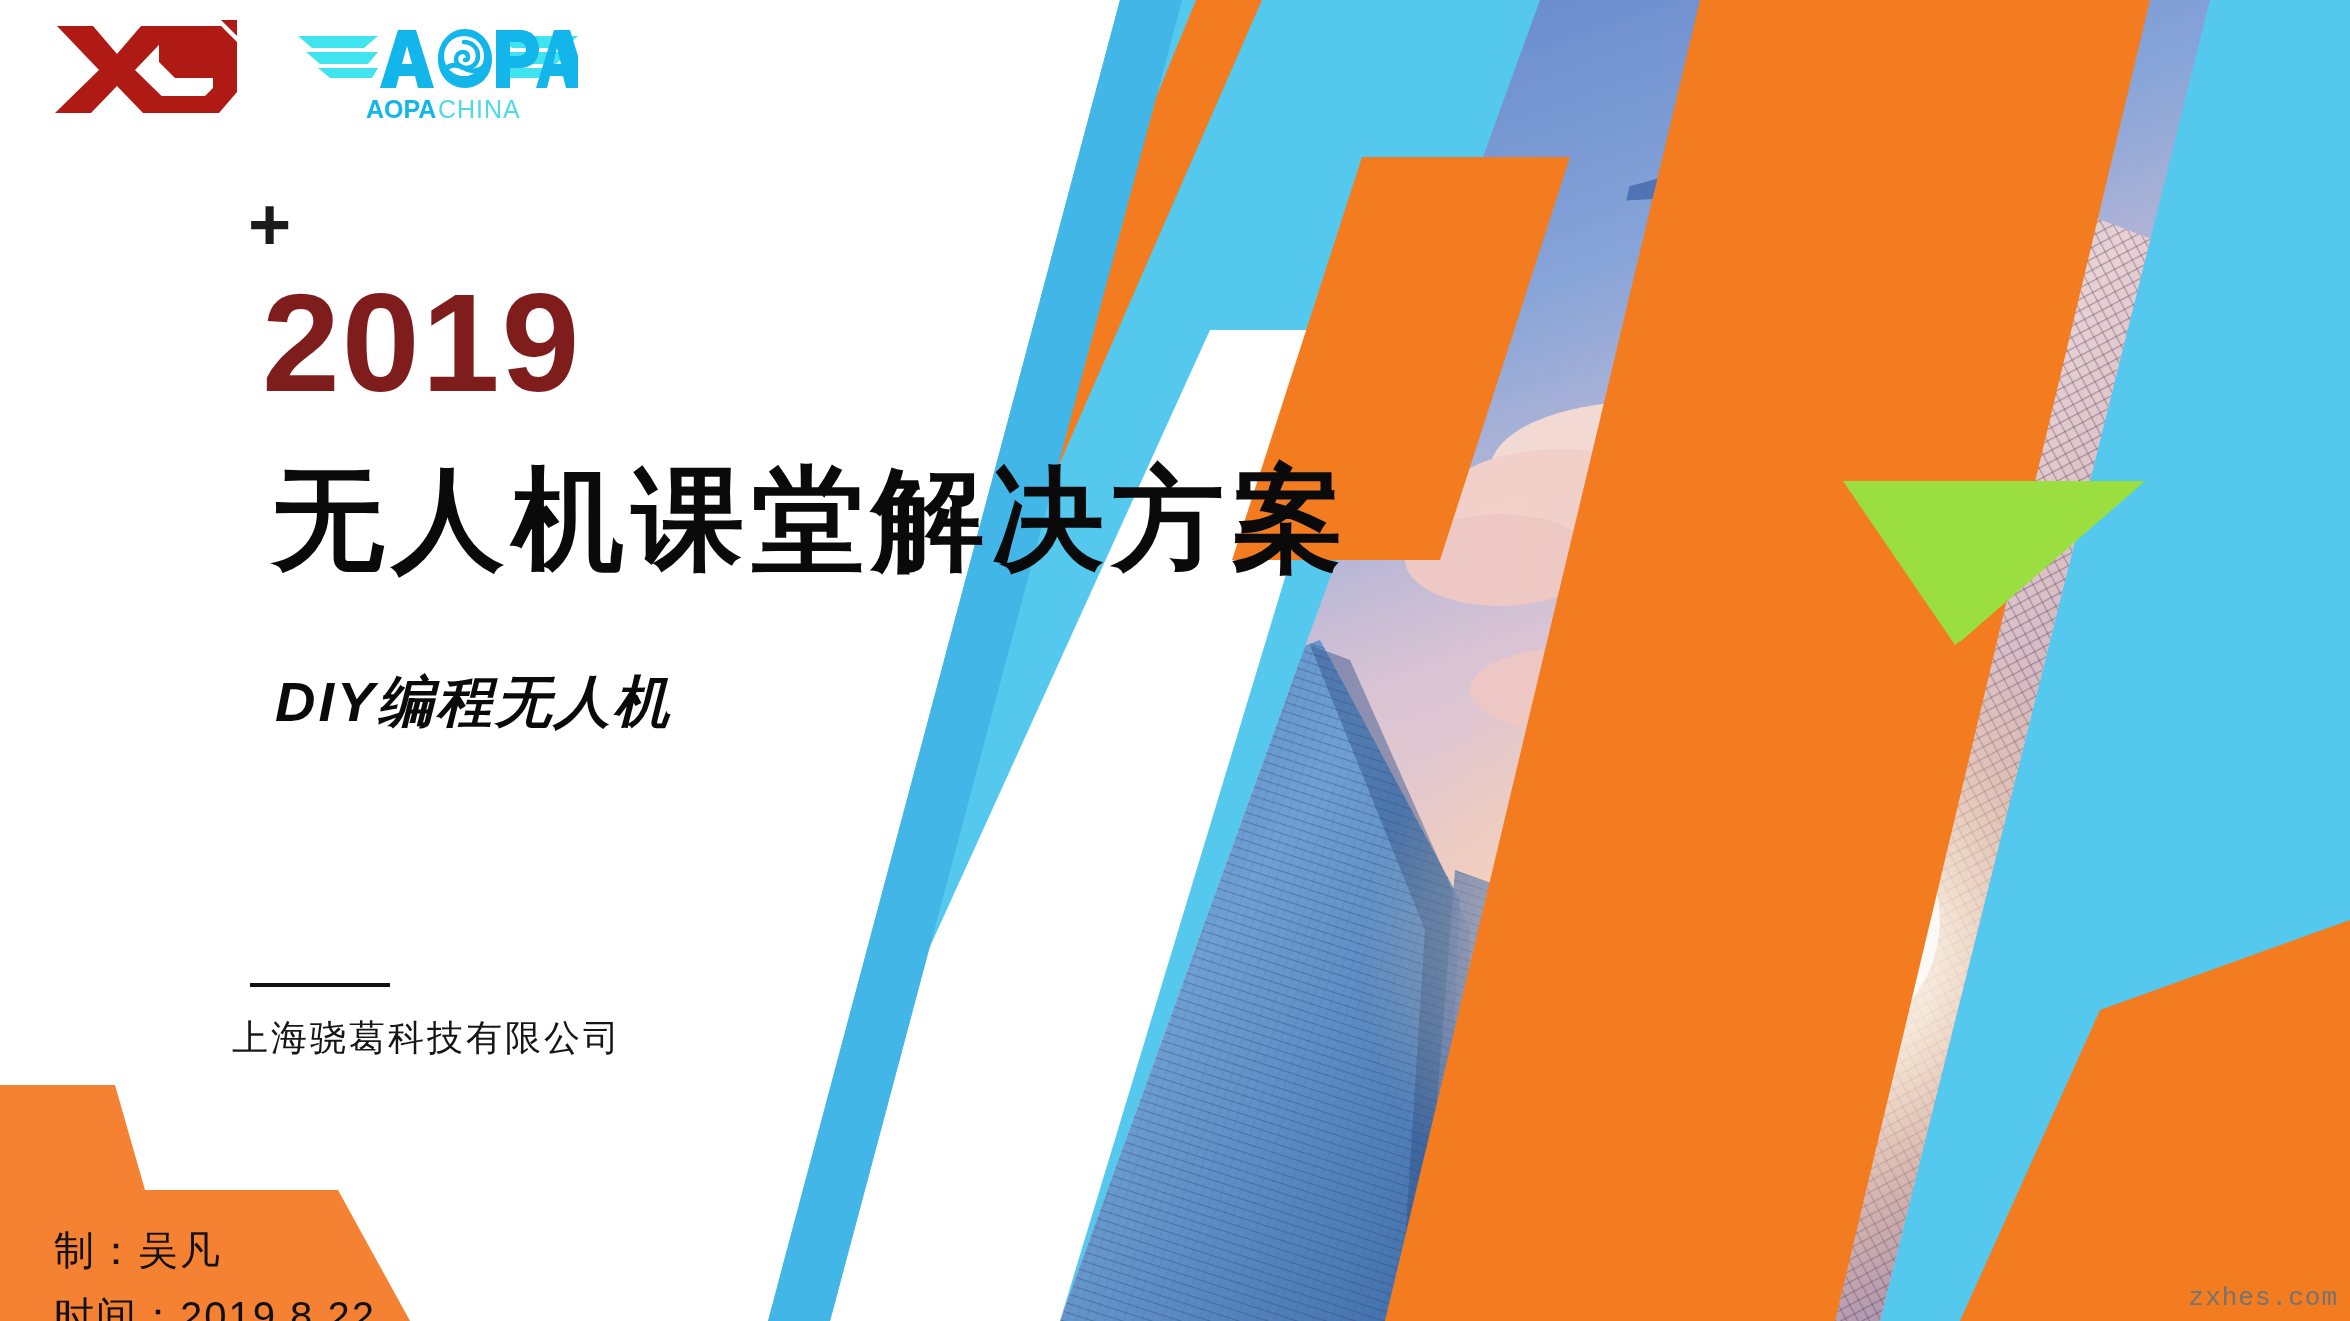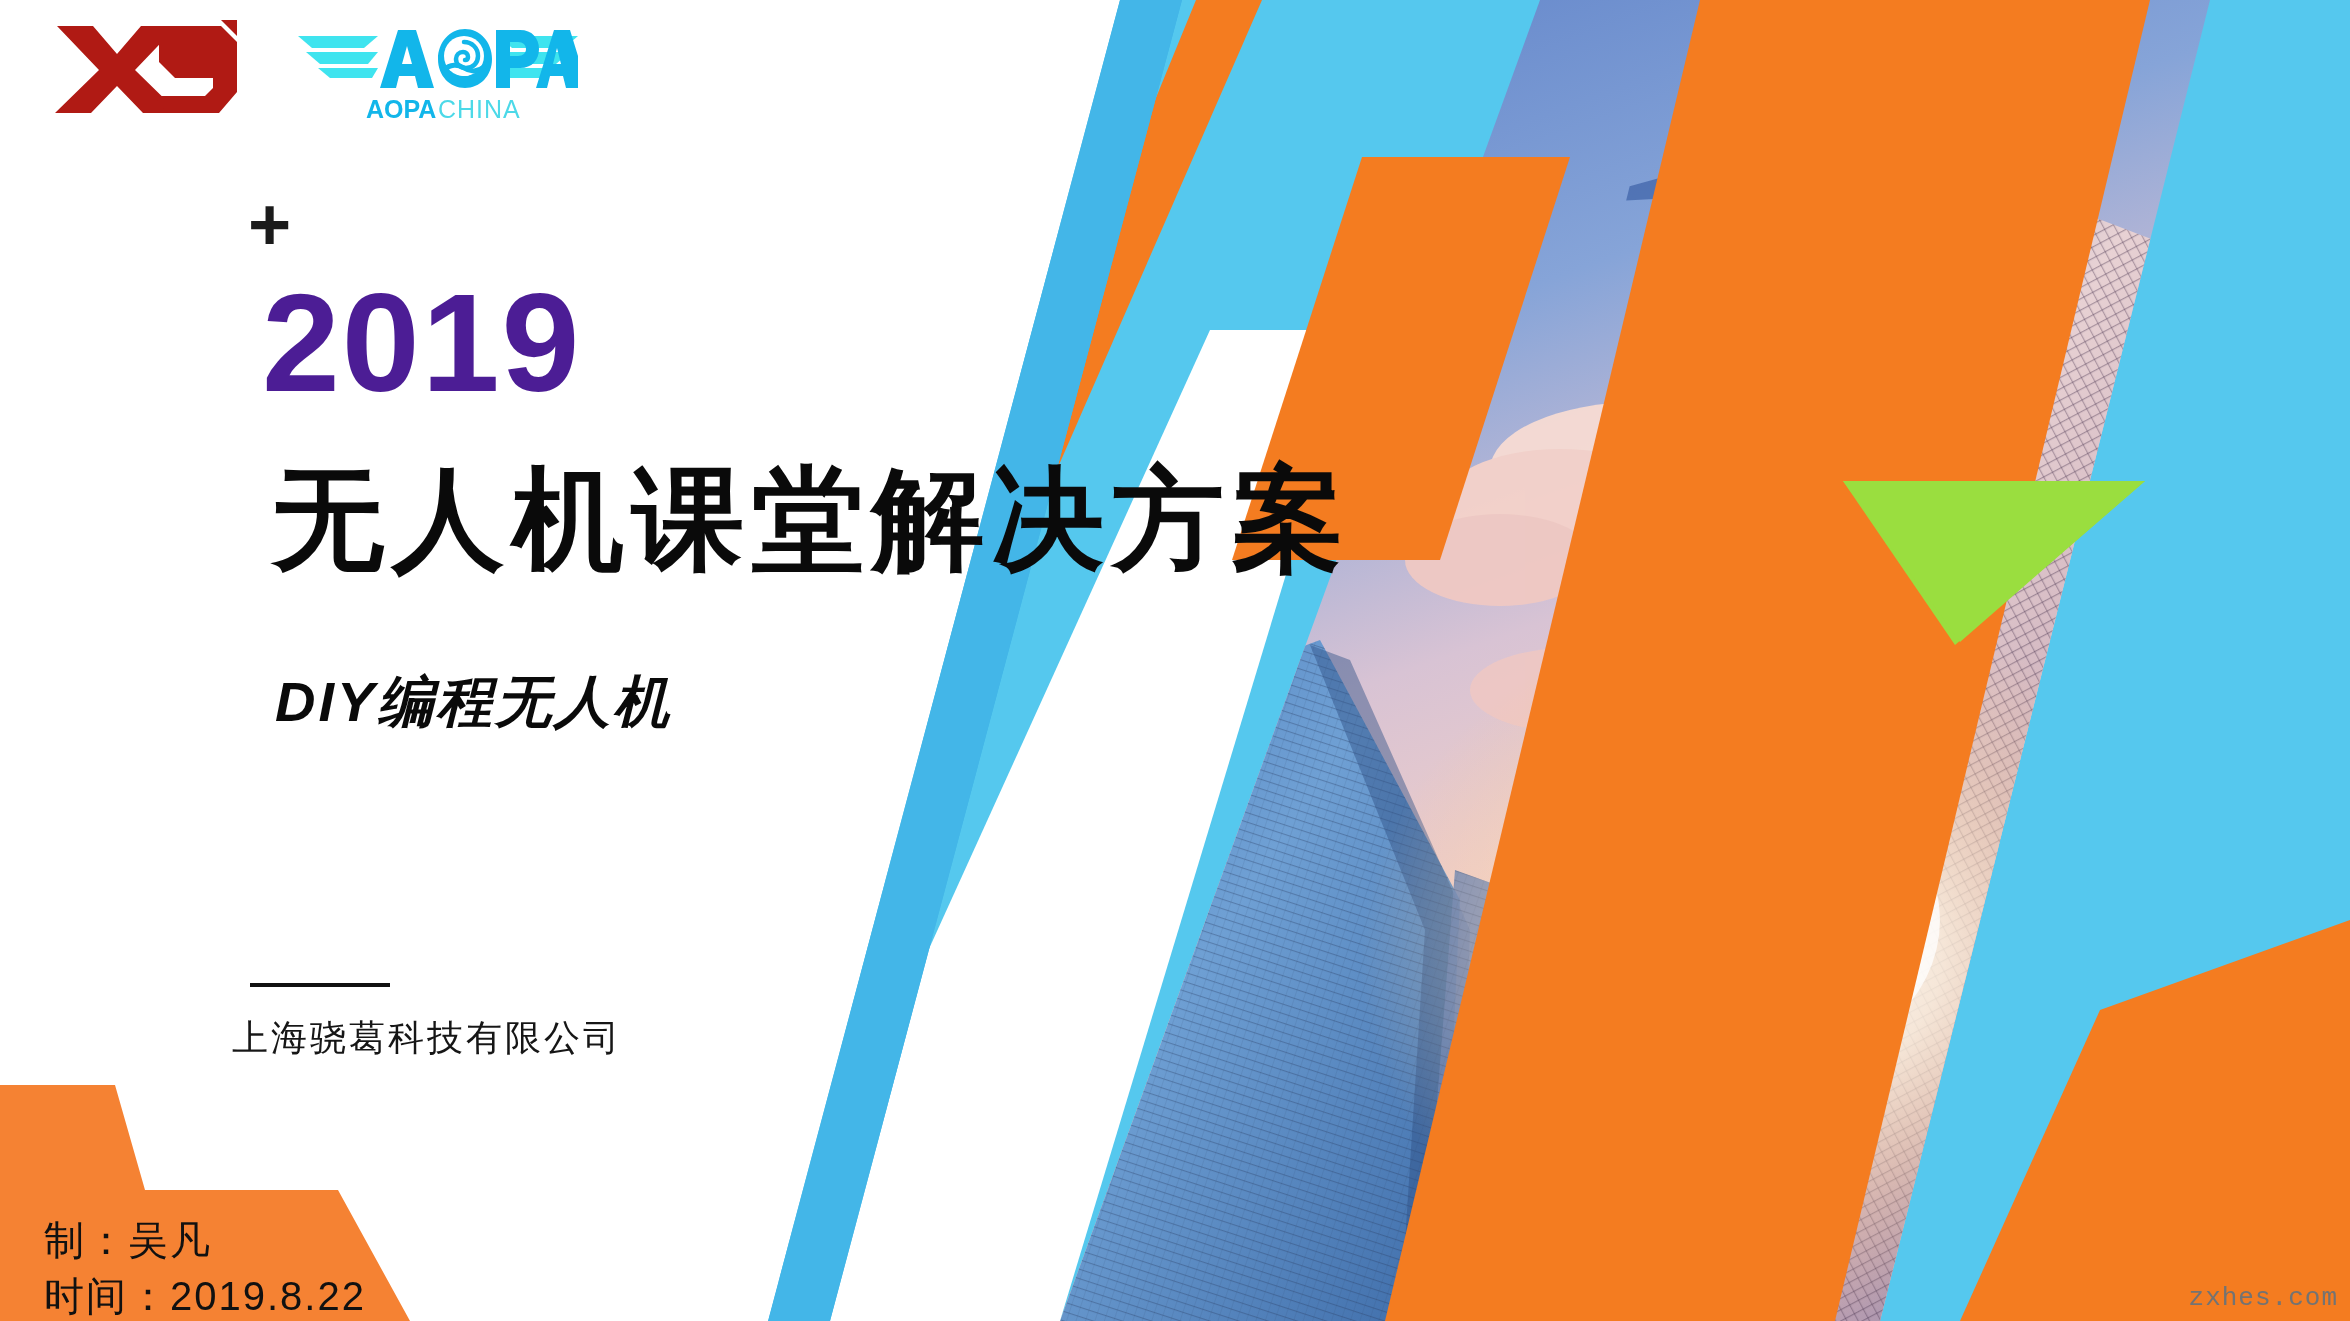--- a/index.html
+++ b/index.html
@@ -26,21 +26,21 @@
   
   #plus{
     position:absolute;left:248px;top:188px;
     font-size:74px;line-height:74px;font-weight:bold;color:#1b1b1b;
   }
 
   
   #year{
     position:absolute;left:262px;top:268px;
     font-size:140px;line-height:150px;
-    font-weight:bold;color:#4c1d95;letter-spacing:2px;
+    font-weight:bold;color:#7f1d1d;letter-spacing:2px;
   }
 
   
   #headline{
     position:absolute;left:272px;top:460px;
     font-size:112px;line-height:120px;
     font-weight:bold;color:#0a0a0a;letter-spacing:8px;
     white-space:nowrap;
   }
 
@@ -65,21 +65,21 @@
     font-size:36px;line-height:44px;color:#161616;letter-spacing:3px;
     white-space:nowrap;
   }
 
   
   #meta{
     position:absolute;left:44px;top:1212px;
     font-size:40px;line-height:56px;color:#111;letter-spacing:2px;
     white-space:nowrap;
   }
-  #meta div{margin:0;}
+  #meta div{margin:10px;}
 
   
   #watermark{
     position:absolute;right:12px;bottom:8px;
     font-family:"Liberation Mono","DejaVu Sans Mono",monospace;
     font-size:26px;color:#737373;letter-spacing:1px;
   }
 </style>
 </head>
 <body>

